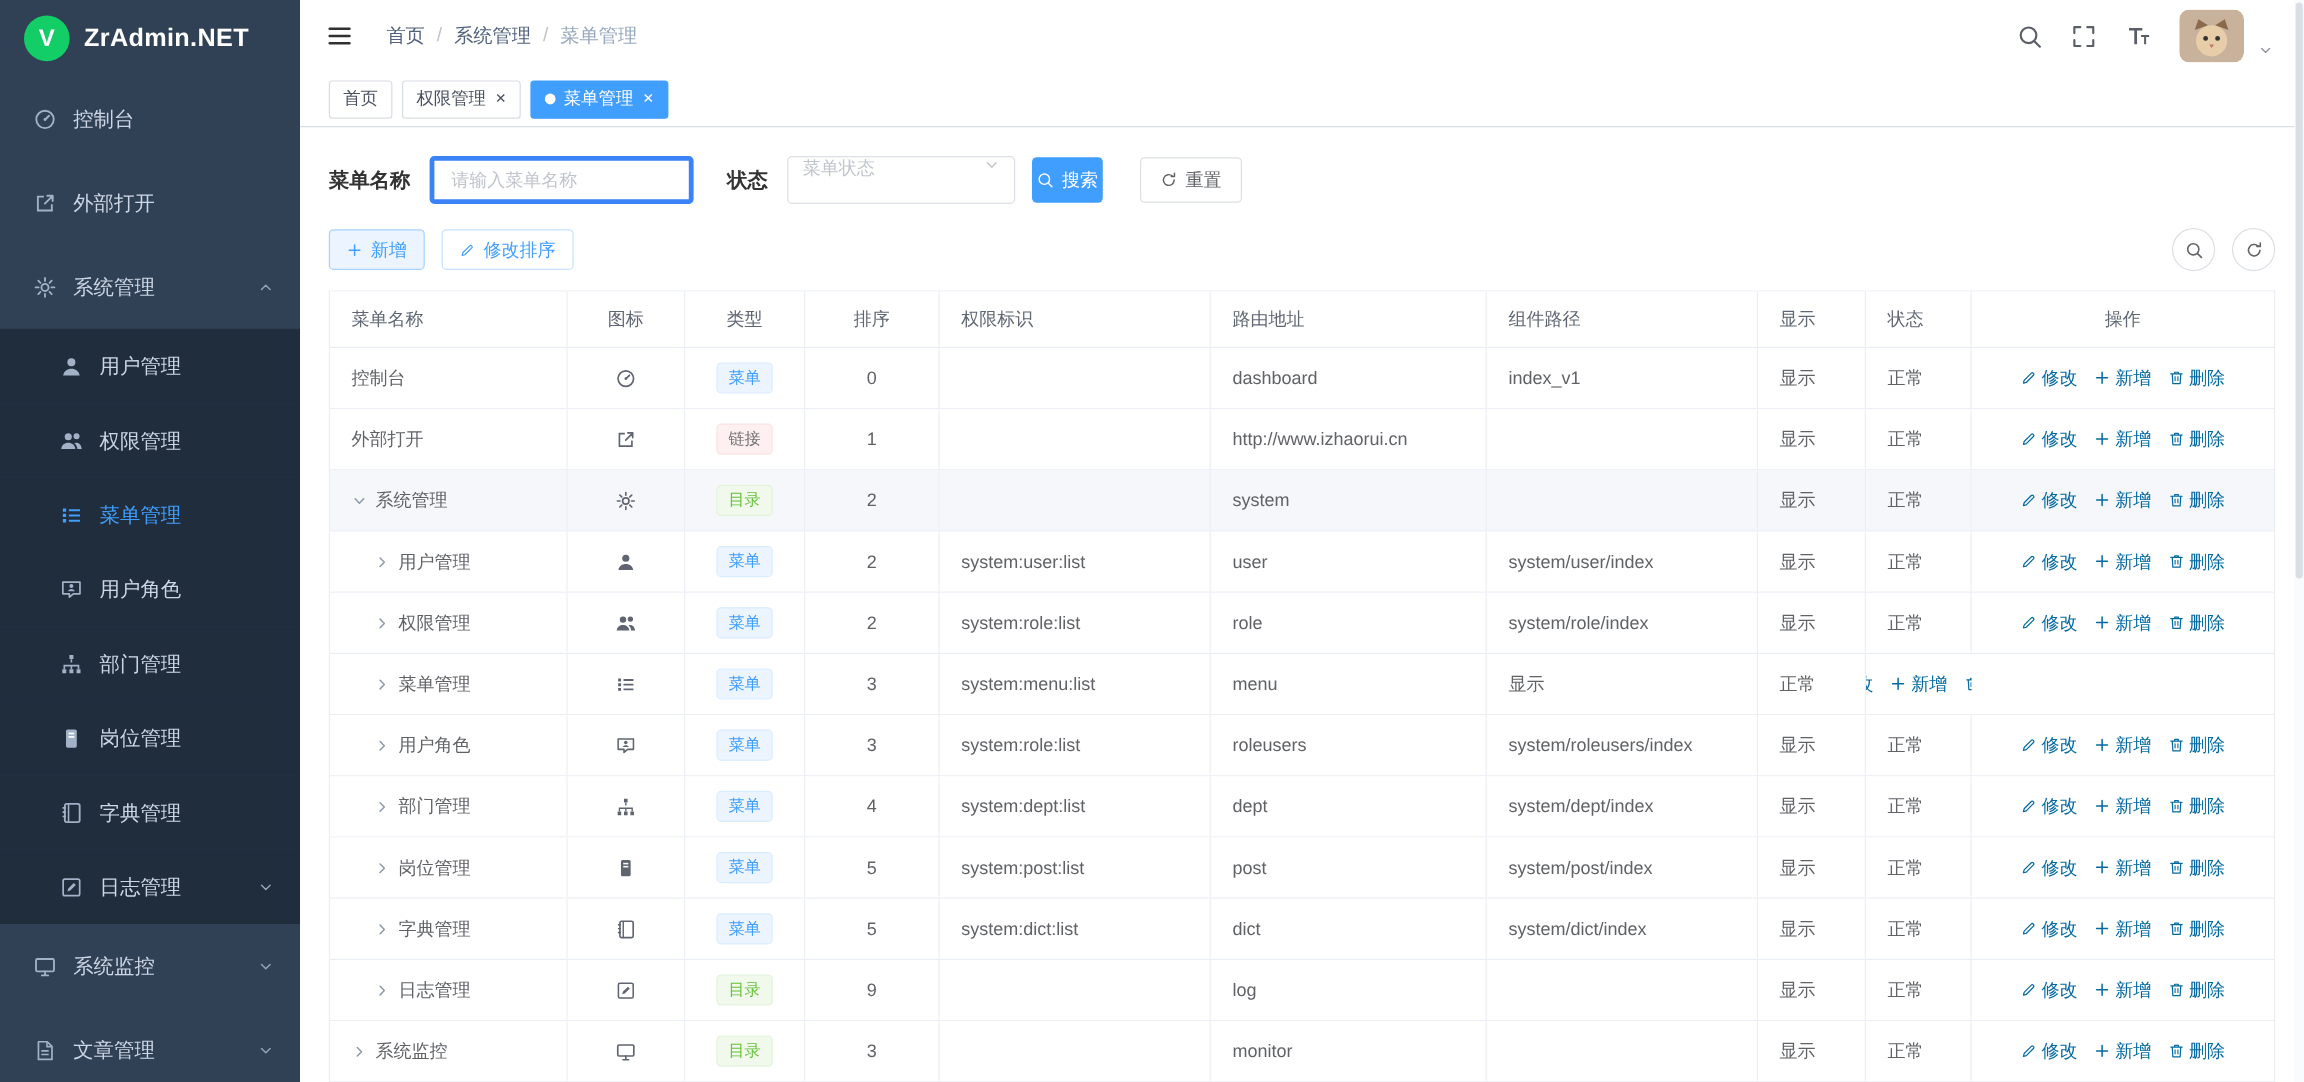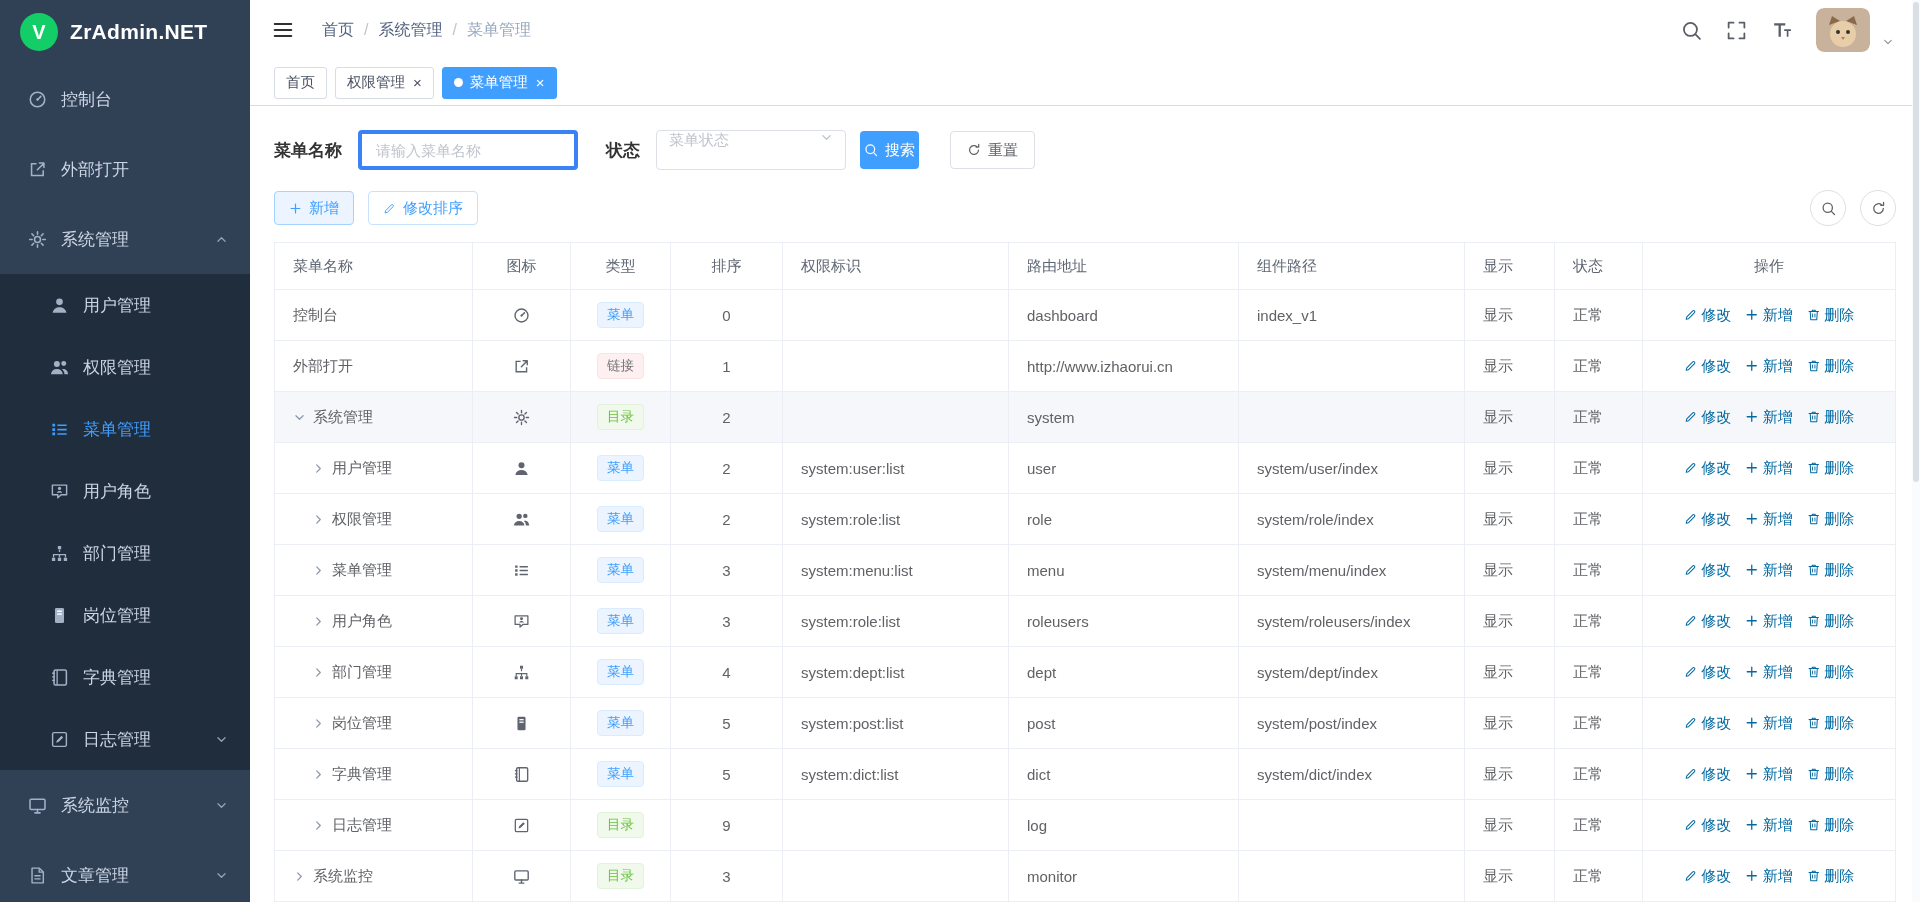--- a/index.html
+++ b/index.html
@@ -700,21 +700,20 @@
                     <path d="M2 3.2h2.3v2.3H2zM2 6.9h2.3v2.3H2zM2 10.6h2.3v2.3H2zM6.2 3.7H14v1.4H6.2zM6.2 7.4H14v1.4H6.2zM6.2 11.1H14v1.4H6.2z" fill="currentColor"></path>
                   </svg>
                 </span>
               </div>
               <div class="g-cell c-center">
                 <span class="tag" data-kind="menu">菜单</span>
               </div>
               <div class="g-cell c-center">3</div>
               <div class="g-cell">system:menu:list</div>
               <div class="g-cell">menu</div>
-              <div class="g-cell">system/menu/index</div>
               <div class="g-cell">显示</div>
               <div class="g-cell">正常</div>
               <div class="g-cell c-center ops">
                 <a class="op-link">
                   <span class="icon">
                     <svg viewBox="0 0 16 16" fill="none">
                       <path d="m2.6 13.4.7-2.8 7.1-7.1a1.3 1.3 0 0 1 1.8 0l.3.3a1.3 1.3 0 0 1 0 1.8l-7.1 7.1-2.8.7z" stroke="currentColor" stroke-width="1.2" stroke-linejoin="round"></path>
                     </svg>
                   </span>
                   <span>修改</span>

